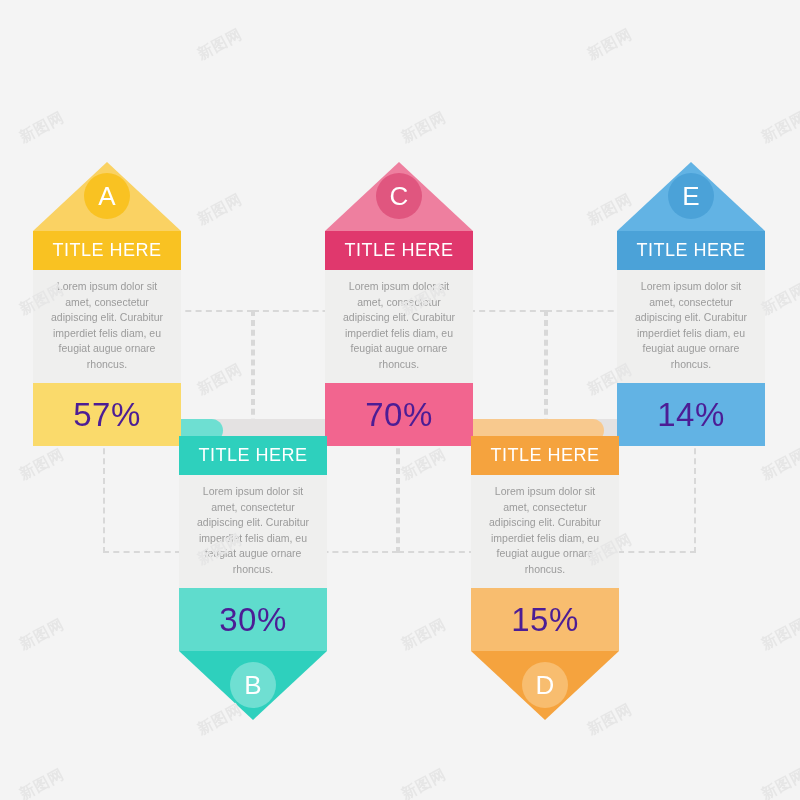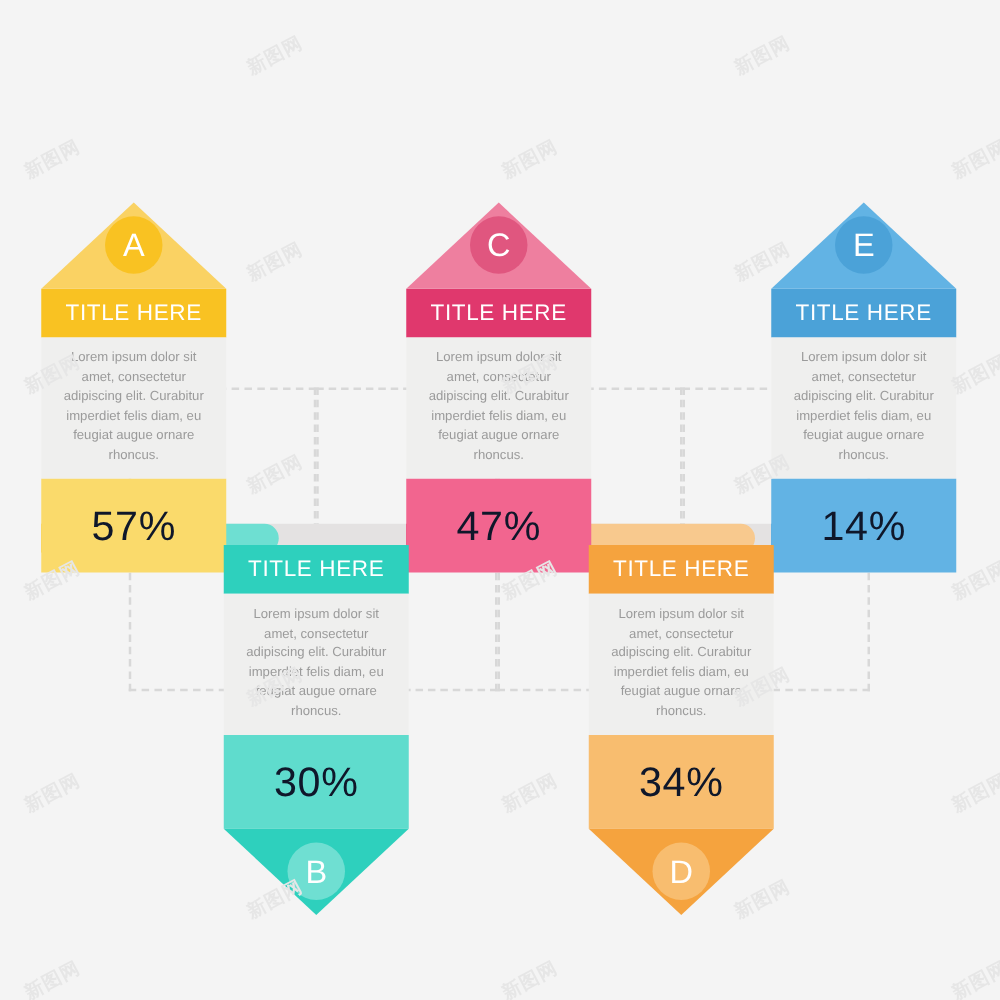--- a/index.html
+++ b/index.html
@@ -78,23 +78,23 @@
   .desc{
     background:#efefee;
     color:#9b9b9b;
     font-size:10.5px;
     line-height:15.5px;
     text-align:center;
     padding:9px 10px 11px 10px;
     box-sizing:border-box;
   }
   .pct{
-    height:75px;
+    height:63px;
     display:flex;align-items:center;justify-content:center;
-    color:#0f172a;
+    color:#4c1d95;
     font-size:33px;
     font-weight:300;
     letter-spacing:.5px;
   }
 </style>
 </head>
 <body style="background: rgb(244, 244, 244);">
 
 <div id="stage" style="background: rgb(244, 244, 244);">
 
@@ -121,21 +121,21 @@
     <div class="pct" style="background: rgb(250, 218, 107);">57%</div>
   </div>
 
   <div class="card" style="left:325px;top:231px;">
     <div class="tri tri-up" style="border-bottom-color: rgb(238, 127, 159);"></div>
     <div class="badge" style="top: -58px; background: rgb(224, 86, 127);">
       <span>C</span>
     </div>
     <div class="title-band" style="background: rgb(224, 56, 109);">TITLE HERE</div>
     <div class="desc" style="color: rgb(155, 155, 155);">Lorem ipsum dolor sit amet, consectetur adipiscing elit. Curabitur imperdiet felis diam, eu feugiat augue ornare rhoncus.</div>
-    <div class="pct" style="background: rgb(242, 101, 143);">47%</div>
+    <div class="pct" style="background: rgb(242, 101, 143);">70%</div>
   </div>
 
   <div class="card" style="left:617px;top:231px;">
     <div class="tri tri-up" style="border-bottom-color: rgb(98, 179, 228);"></div>
     <div class="badge" style="top: -58px; background: rgb(75, 162, 216);">
       <span>E</span>
     </div>
     <div class="title-band" style="background: rgb(75, 162, 216);">TITLE HERE</div>
     <div class="desc" style="color: rgb(155, 155, 155);">Lorem ipsum dolor sit amet, consectetur adipiscing elit. Curabitur imperdiet felis diam, eu feugiat augue ornare rhoncus.</div>
     <div class="pct" style="background: rgb(98, 179, 228);">14%</div>
@@ -147,21 +147,21 @@
     <div class="pct" style="background: rgb(95, 220, 205);">30%</div>
     <div class="tri tri-dn" style="border-top-color: rgb(46, 208, 189);"></div>
     <div class="badge" style="bottom: -57px; background: rgb(111, 223, 210);">
       <span>B</span>
     </div>
   </div>
 
   <div class="card" style="left:471px;top:436px;">
     <div class="title-band" style="background: rgb(245, 163, 62);">TITLE HERE</div>
     <div class="desc" style="color: rgb(155, 155, 155);">Lorem ipsum dolor sit amet, consectetur adipiscing elit. Curabitur imperdiet felis diam, eu feugiat augue ornare rhoncus.</div>
-    <div class="pct" style="background: rgb(248, 189, 111);">34%</div>
+    <div class="pct" style="background: rgb(248, 189, 111);">15%</div>
     <div class="tri tri-dn" style="border-top-color: rgb(245, 163, 62);"></div>
     <div class="badge" style="bottom: -57px; background: rgb(248, 189, 111);">
       <span>D</span>
     </div>
   </div>
 
 <div class="wm" style="left: 196px; top: 35px; color: rgb(230, 230, 230);">新图网</div>
     <div class="wm" style="left: 586px; top: 35px; color: rgb(230, 230, 230);">新图网</div>
     <div class="wm" style="left: 18px; top: 118px; color: rgb(230, 230, 230);">新图网</div>
     <div class="wm" style="left: 400px; top: 118px; color: rgb(230, 230, 230);">新图网</div>

